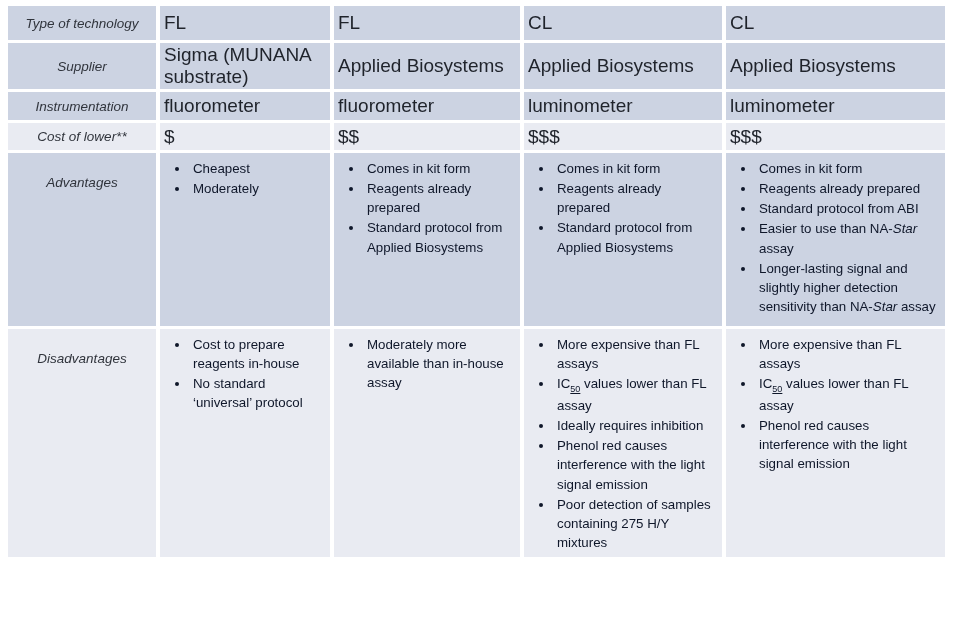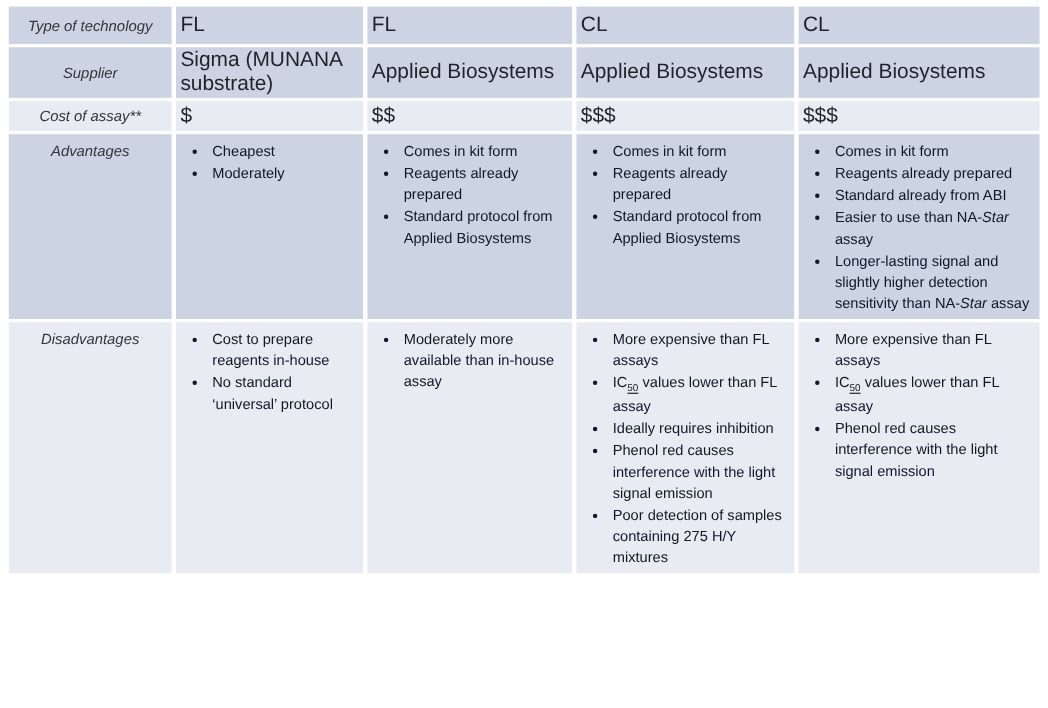--- a/index.html
+++ b/index.html
@@ -28,21 +28,21 @@
   tr.band-b td{background:#e9ebf2;}
   td.rowlabel{
     font-weight:normal;font-style:italic;text-align:center;
     font-size:13.5px;color:#30343c;
   }
   td.val{font-size:19px;color:#1f232b;}
   tr.r1 td{height:32px;} tr.r2 td{height:40px;} tr.r3 td{height:28px;}
   tr.r4 td{height:26px;} tr.r5 td{height:26px;} tr.r6 td{height:25px;}
   tr.r7 td{height:150px;} tr.r8 td{height:186px;}
   td.listcell{vertical-align:top;text-align:left;padding:6px 5px 4px 5px;}
-  td.toplabel{vertical-align:top;padding-top:8px;}
+  td.toplabel{vertical-align:top;padding-top:22px;}
   ul.blist{margin:0;padding-left:25px;font-size:13.3px;line-height:1.44;color:#0f172a;}
   ul.blist li{padding-left:3px;margin:0 0 1px 0;}
   sub{font-size:0.68em;text-decoration:underline;}
 </style>
 </head>
 <body>
 
 <div class="page">
 
 
@@ -67,23 +67,30 @@
 
     <tr class="band-a r3">
       <td class="rowlabel">Supplier</td>
       <td class="val">Sigma (MUNANA substrate)</td>
       <td class="val">Applied Biosystems</td>
       <td class="val">Applied Biosystems</td>
       <td class="val">Applied Biosystems</td>
     </tr>
 
 
+    <tr class="band-a r5">
+      <td class="rowlabel">Instrumentation</td>
+      <td class="val">fluorometer</td>
+      <td class="val">fluorometer</td>
+      <td class="val">luminometer</td>
+      <td class="val">luminometer</td>
+    </tr>
 
     <tr class="band-b r6">
-      <td class="rowlabel">Cost of assay**</td>
+      <td class="rowlabel">Cost of lower**</td>
       <td class="val">$</td>
       <td class="val">$$</td>
       <td class="val">$$$</td>
       <td class="val">$$$</td>
     </tr>
 
     <tr class="band-a r7">
       <td class="rowlabel toplabel">Advantages</td>
       <td class="listcell">
             <ul class="blist">
@@ -102,21 +109,21 @@
             <ul class="blist">
               <li>Comes in kit form</li>
               <li>Reagents already prepared</li>
               <li>Standard protocol from Applied Biosystems</li>
             </ul>
           </td>
       <td class="listcell">
             <ul class="blist">
               <li>Comes in kit form</li>
               <li>Reagents already prepared</li>
-              <li>Standard already from ABI</li>
+              <li>Standard protocol from ABI</li>
               <li>Easier to use than NA-<i>Star</i> assay</li>
               <li>Longer-lasting signal and slightly higher detection sensitivity than NA-<i>Star</i> assay</li>
             </ul>
           </td>
     </tr>
 
     <tr class="band-b r8">
       <td class="rowlabel toplabel">Disadvantages</td>
       <td class="listcell">
             <ul class="blist">

